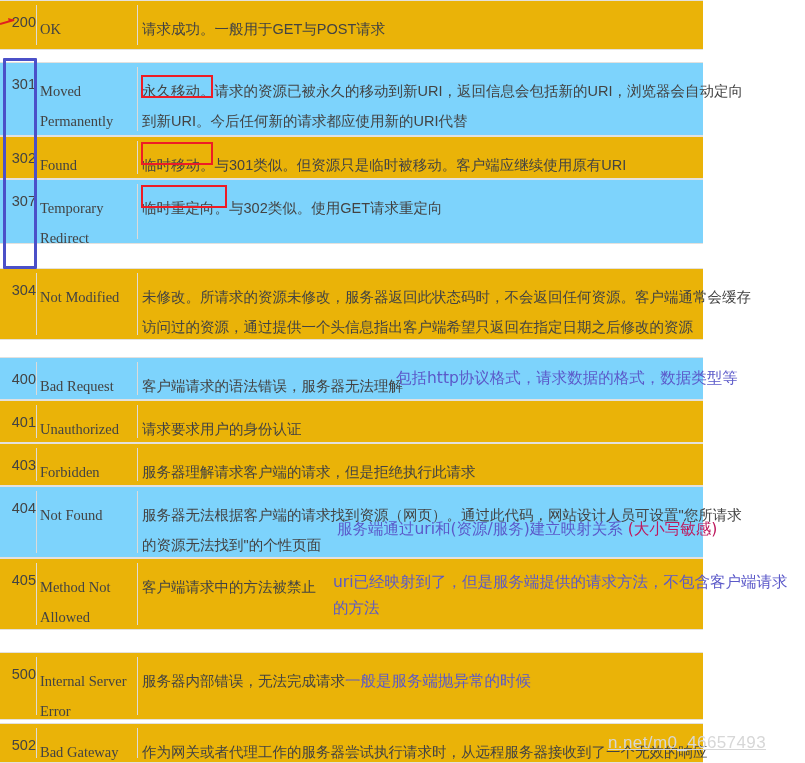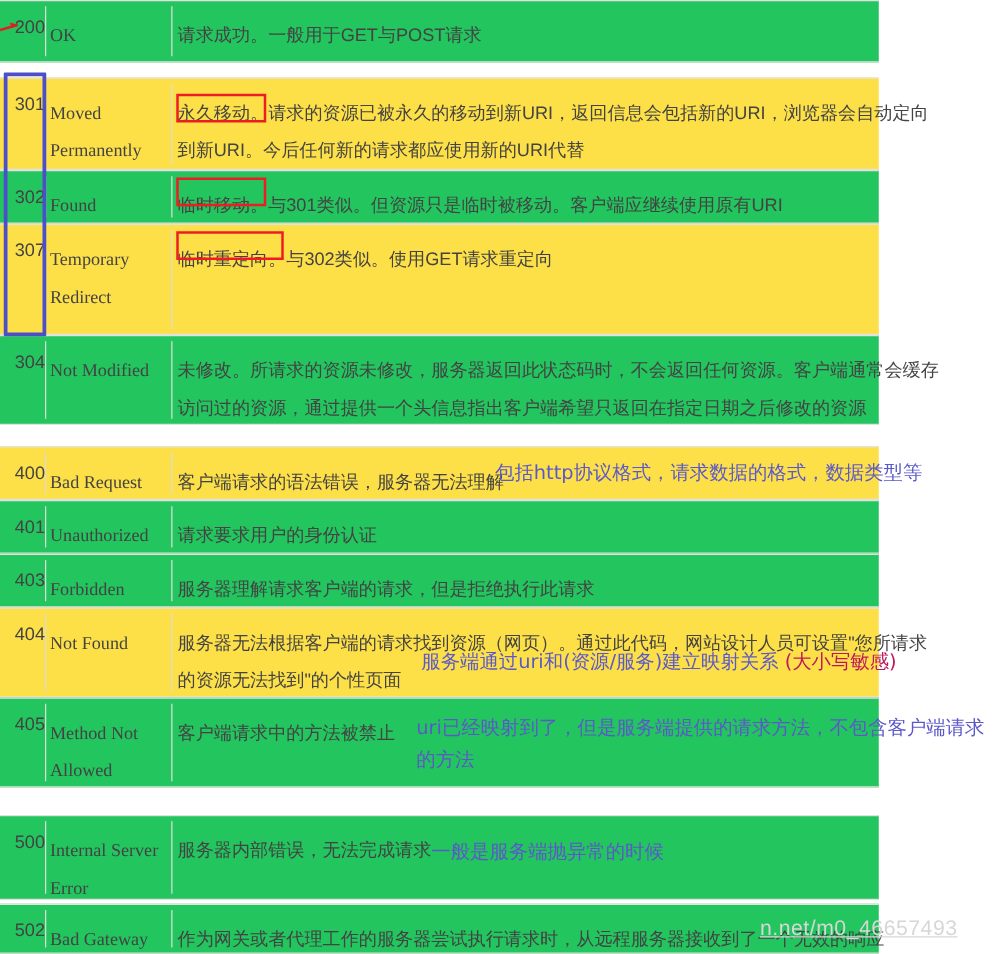--- a/index.html
+++ b/index.html
@@ -26,22 +26,22 @@
   }
 
   .trow {
     position: absolute;
     left: 0;
     width: 703px;
     box-sizing: border-box;
     border-top: 1px solid #e3e1de;
     border-bottom: 1px solid #e3e1de;
   }
-  .trow.shaded { background: #22c55e; }
-  .trow.plain  { background: #fde047; }
+  .trow.shaded { background: #eab308; }
+  .trow.plain  { background: #7dd3fc; }
 
   .cell-code {
     position: absolute;
     left: 0;
     top: 0;
     width: 36px;
     text-align: right;
     padding-top: 13px;
     font-size: 14.5px;
     color: #434343;
@@ -163,21 +163,21 @@
     <div class="vdiv v2"></div>
     <div class="cell-code">302</div>
     <div class="cell-name">
       <span class="nm-line">Found</span>
     </div>
     <div class="cell-desc">
       <span class="d-line">临时移动。与301类似。但资源只是临时被移动。客户端应继续使用原有URI</span>
     </div>
   </div>
 
-  <div class="trow plain" style="top:179px;height:89px;">
+  <div class="trow plain" style="top:179px;height:65px;">
     <div class="vdiv v1"></div>
     <div class="vdiv v2"></div>
     <div class="cell-code">307</div>
     <div class="cell-name">
       <span class="nm-line">Temporary</span>
       <span class="nm-line">Redirect</span>
     </div>
     <div class="cell-desc">
       <span class="d-line">临时重定向。与302类似。使用GET请求重定向</span>
     </div>

